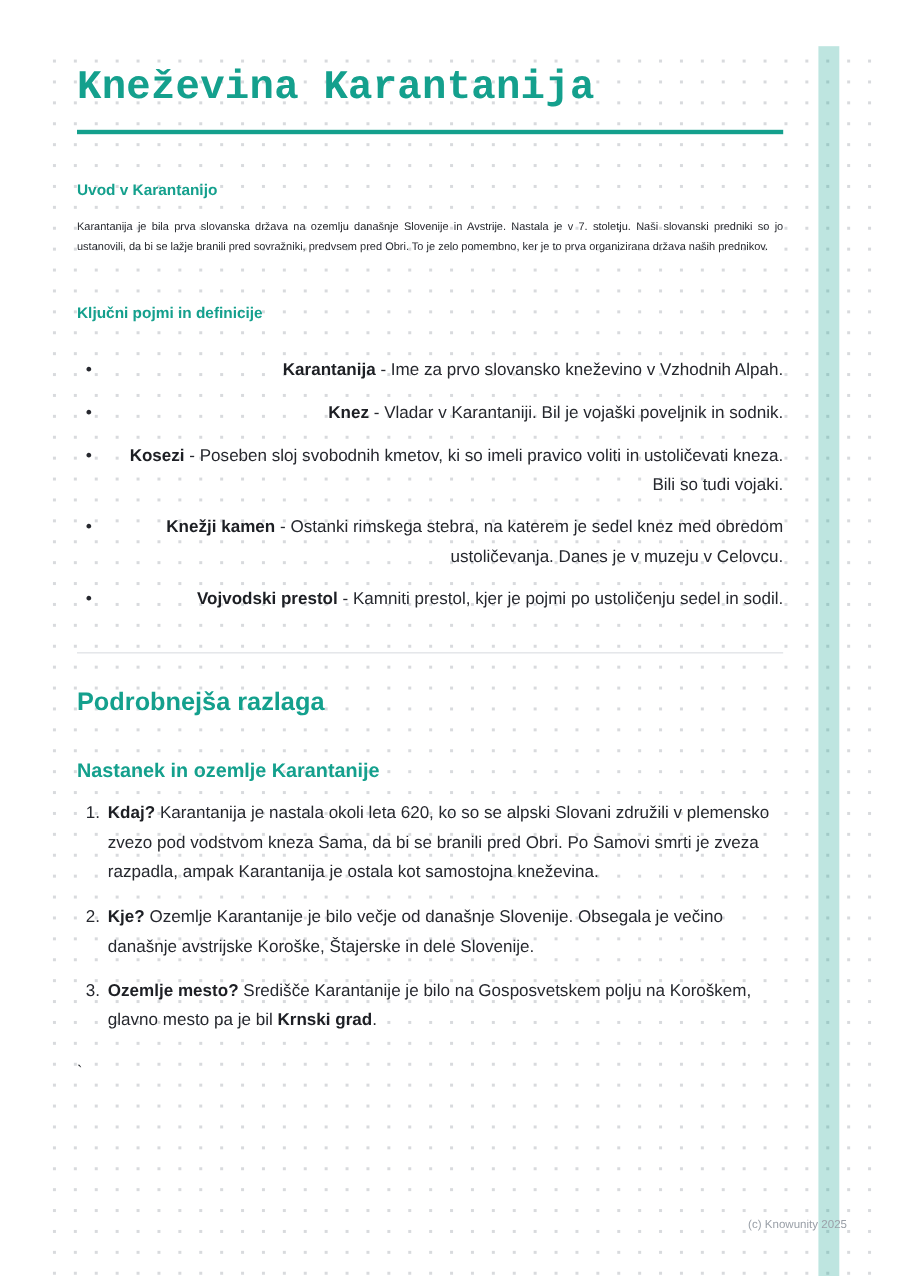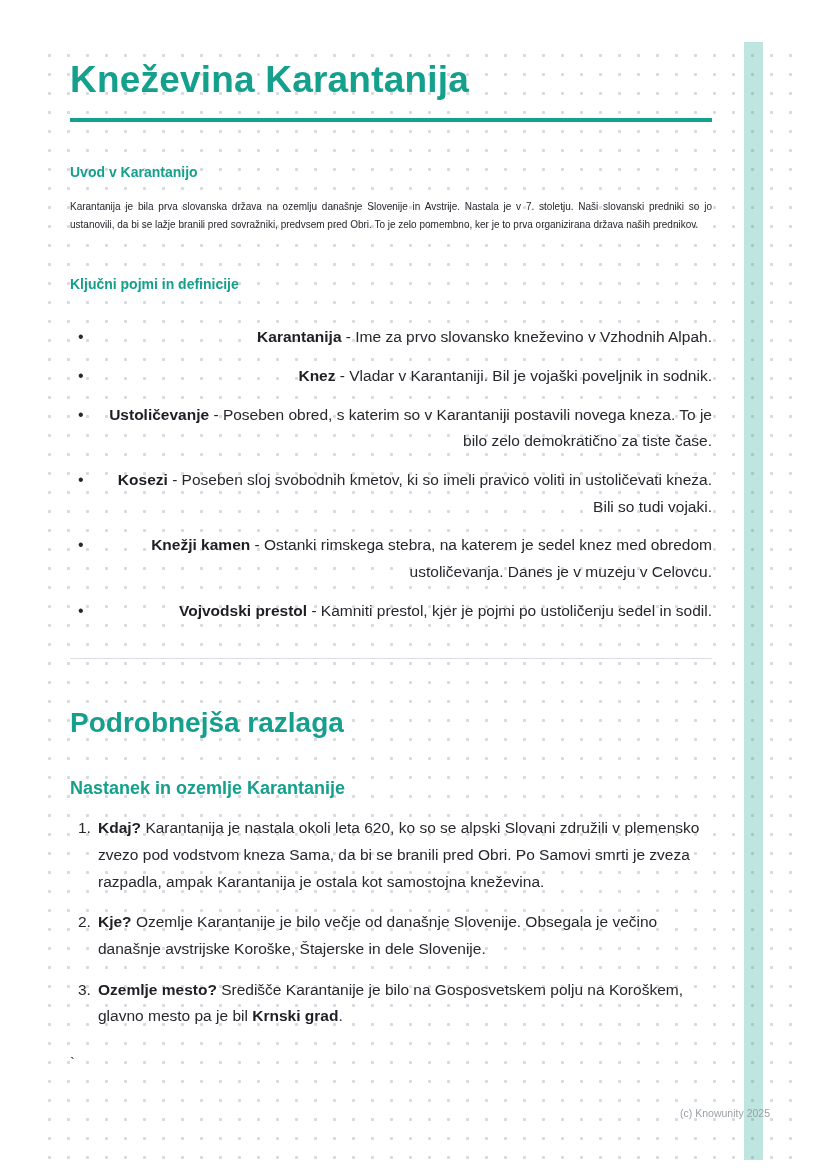--- a/index.html
+++ b/index.html
@@ -23,30 +23,31 @@
     background:rgba(23,160,144,0.28);
   }
   .content {
     position:relative; z-index:2;
     padding:58px 116px 0 70px;
   }
   h1.doc-title {
     color:var(--accent);
     font-size:37px; font-weight:800; letter-spacing:0.2px;
     line-height:1.2;
+    font-family:Liberation Mono, monospace;
   }
   .title-rule {
     margin-top:16px; height:4px; width:100%;
     background:var(--accent); border:none;
   }
   h2.sec {
     color:var(--accent); font-size:14px; font-weight:700;
     margin-top:42px;
   }
-  h2.sec.big { font-size:28px; margin-top:48px; }
+  h2.sec.big { font-size:23px; margin-top:30px; }
   h3.subsec {
     color:var(--accent); font-size:18px; font-weight:700;
     margin-top:39px;
   }
   p.body-par {
     margin-top:18px; font-size:10px; line-height:1.8;
     text-align:justify;
   }
   ul.terms {
     margin-top:32px; list-style:none; padding-left:24px;
@@ -91,24 +92,20 @@
   <ul class="terms">
     <li>
       <strong>Karantanija</strong>
       <span>- Ime za prvo slovansko kneževino v Vzhodnih Alpah.</span>
     </li>
     <li>
       <strong>Knez</strong>
       <span>- Vladar v Karantaniji. Bil je vojaški poveljnik in sodnik.</span>
     </li>
     <li>
-      <strong>Ustoličevanje</strong>
-      <span>- Poseben obred, s katerim so v Karantaniji postavili novega kneza. To je bilo zelo demokratično za tiste čase.</span>
-    </li>
-    <li>
       <strong>Kosezi</strong>
       <span>- Poseben sloj svobodnih kmetov, ki so imeli pravico voliti in ustoličevati kneza. Bili so tudi vojaki.</span>
     </li>
     <li>
       <strong>Knežji kamen</strong>
       <span>- Ostanki rimskega stebra, na katerem je sedel knez med obredom ustoličevanja. Danes je v muzeju v Celovcu.</span>
     </li>
     <li>
       <strong>Vojvodski prestol</strong>
       <span>- Kamniti prestol, kjer je pojmi po ustoličenju sedel in sodil.</span>

